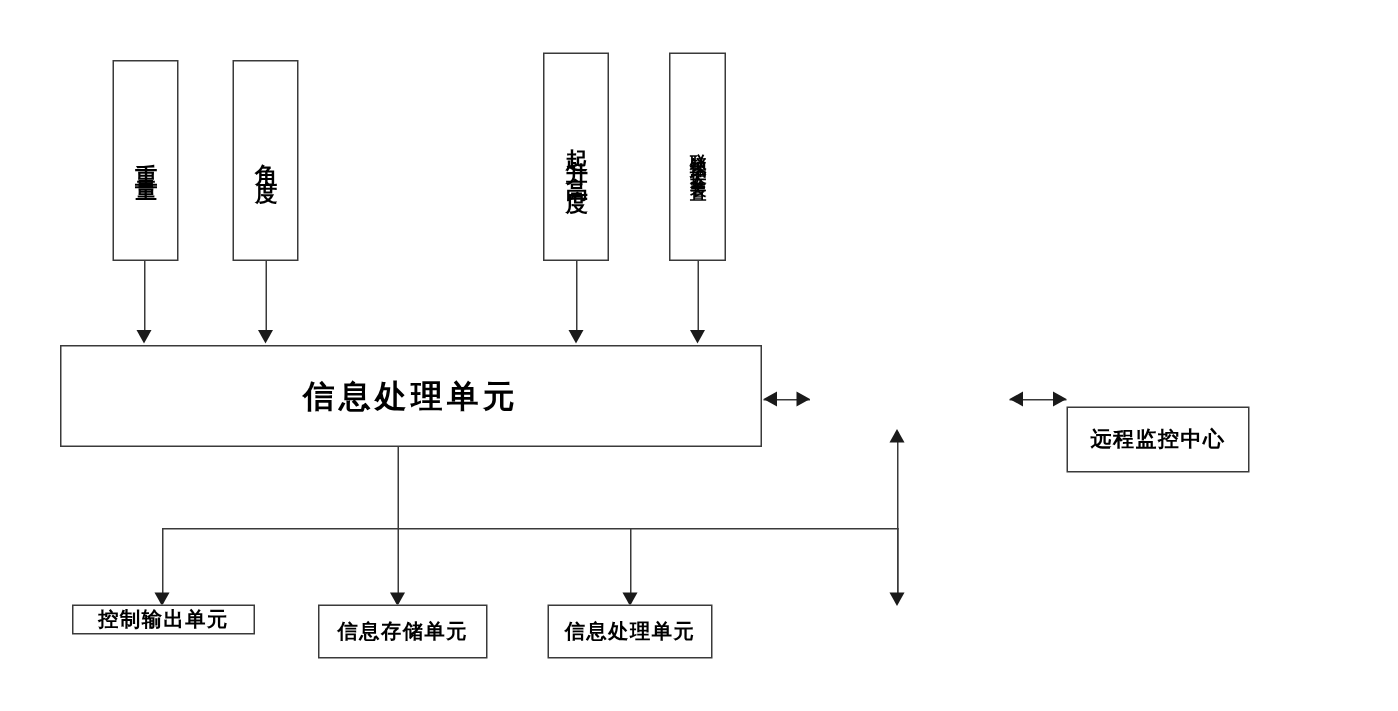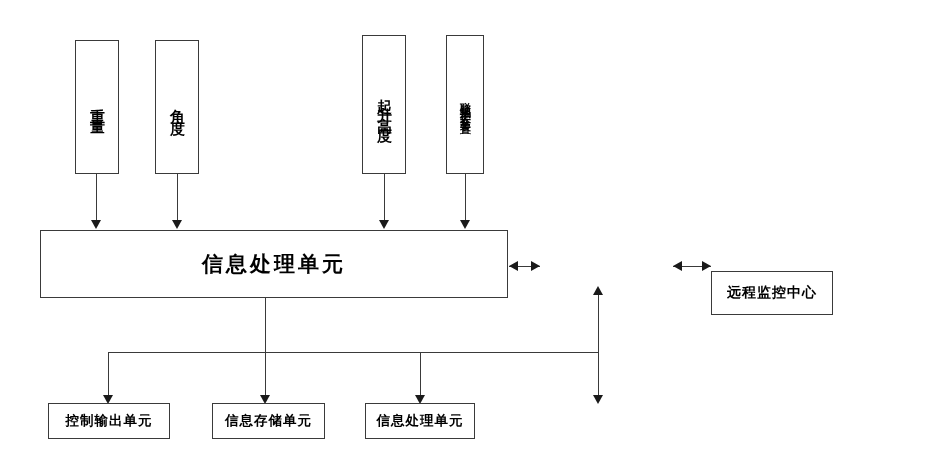--- a/index.html
+++ b/index.html
@@ -164,21 +164,21 @@
 
   <div class="vline" style="left:420px; top:352px; height:45px;"></div>
   <div class="arrow-down" style="left:415px; top:395px;"></div>
 
   <div class="vline" style="left:598px; top:352px; height:45px;"></div>
 
   <div class="vline" style="left:598px; top:288px; height:110px;"></div>
   <div class="arrow-up" style="left:593px; top:286px;"></div>
   <div class="arrow-down" style="left:593px; top:395px;"></div>
 
-  <div class="box leaf-box" style="left:48px; top:403px; width:122px; height:36px;">
+  <div class="box leaf-box" style="left:48px; top:403px; width:122px; height:20px;">
     <span>控制输出单元</span>
   </div>
 
   <div class="box leaf-box" style="left:212px; top:403px; width:113px; height:36px;text-align:center;">
     <span>信息存储单元</span>
   </div>
 
   <div class="box leaf-box" style="left:365px; top:403px; width:110px; height:36px;">
     <span>信息处理单元</span>
   </div>

